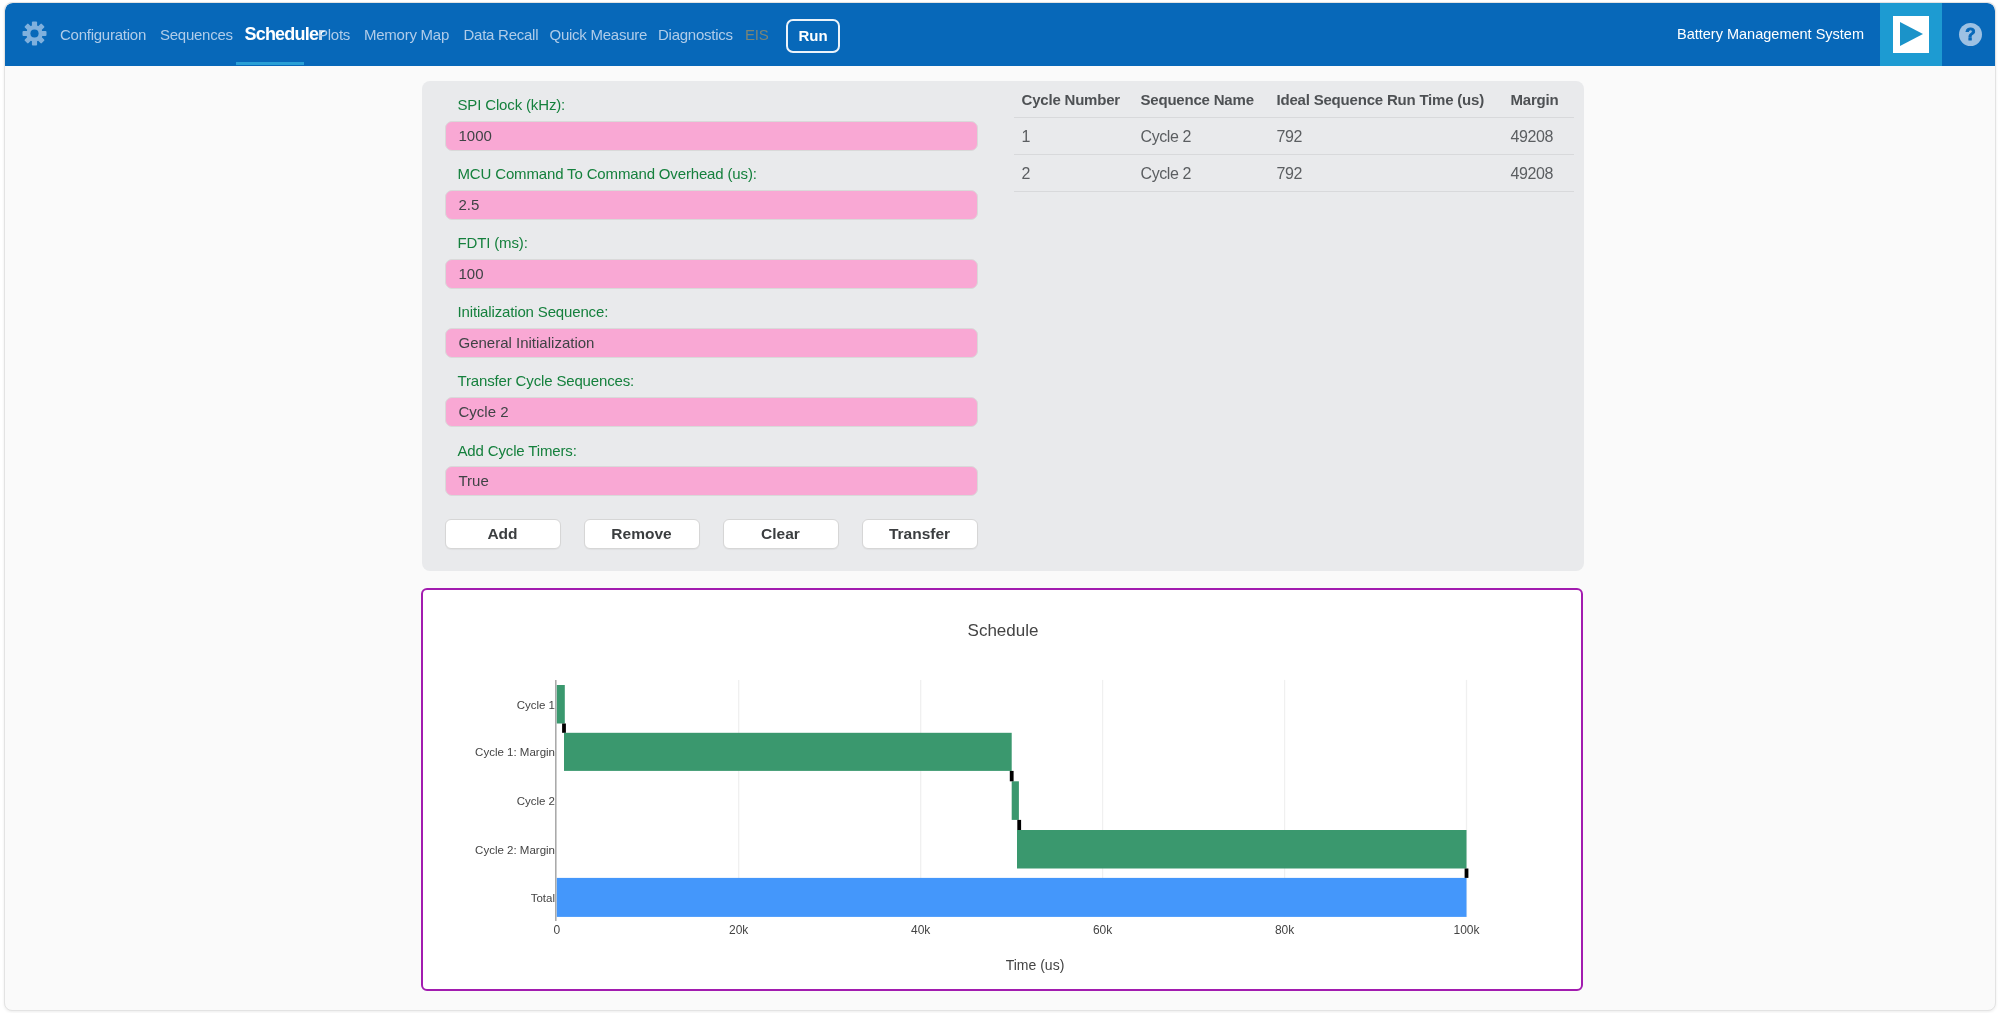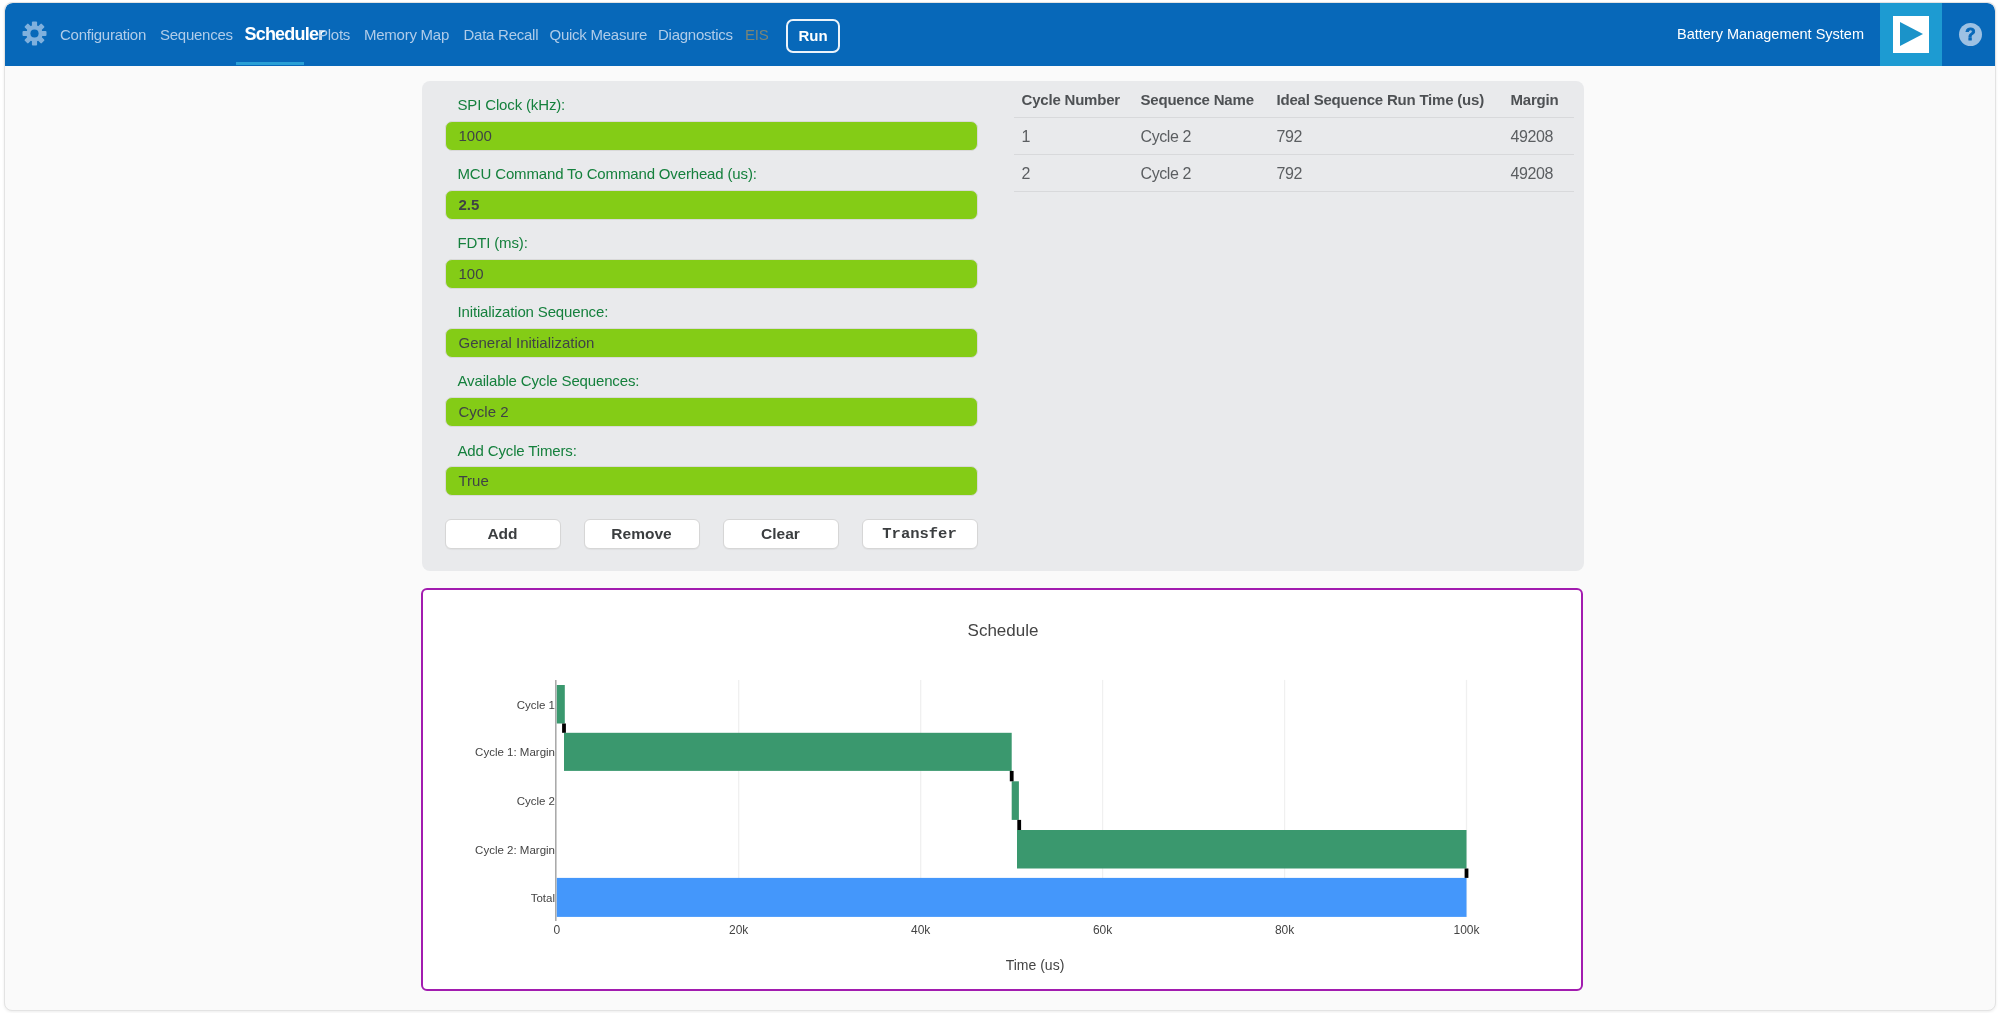--- a/index.html
+++ b/index.html
@@ -17,21 +17,21 @@
   #runbtn { position:absolute; left:781px; top:15.5px; width:54px; height:34px; border:2px solid rgba(255,255,255,0.92);
             border-radius:7px; color:#fff; font-weight:bold; font-size:15px; text-align:center; line-height:30px; }
   #bmstitle { position:absolute; top:0; height:63px; line-height:63px; right:131px; color:#fff; font-size:14.5px; }
   #playblock { position:absolute; left:1875px; top:0; width:62px; height:63px; background:#1d9bd2; }
   #playsq { position:absolute; left:12.5px; top:13px; width:36px; height:37px; background:#fff; }
   #playtri { position:absolute; left:7px; top:5.5px; width:0; height:0;
              border-left:23px solid #1b93c9; border-top:12.2px solid transparent; border-bottom:12.2px solid transparent; }
   
   #panel { position:absolute; left:416.5px; top:78px; width:1162px; height:490px; background:#e9eaec; border-radius:8px; }
   .flabel { position:absolute; left:36px; font-size:15px; letter-spacing:-0.15px; color:#15803d; }
-  .finput { position:absolute; left:23px; width:533px; height:30px; background:#84cc16; border:1px solid #d9d9d9;
+  .finput { position:absolute; left:23px; width:533px; height:30px; background:#f9a8d4; border:1px solid #d9d9d9;
             border-radius:7px; font-size:15px; color:#3f4345; line-height:28px; padding-left:13px; }
   .fbtn { position:absolute; width:116px; height:29.5px; top:438px; background:#fff; border:1px solid #d6d6d6;
           border-radius:6px; font-size:15.5px; font-weight:bold; color:#3b3e40; text-align:center; line-height:28px;
           box-shadow:0 1px 1px rgba(0,0,0,0.04); }
   
   #tbl { position:absolute; left:592px; top:0; width:560px; }
   .trow { position:relative; width:100%; height:37px; border-bottom:1px solid #d8d9db; }
   .trow span { position:absolute; top:0; height:37px; line-height:37px; font-size:16px; color:#5b5e61; letter-spacing:-0.4px;text-align:center; }
   .trow.head span { font-weight:bold; color:#4e5154; font-size:15px; letter-spacing:-0.2px; }
   .c1 { left:8px; } .c2 { left:127px; } .c3 { left:263px; } .c4 { left:497px; }
@@ -73,33 +73,33 @@
     <svg id="helpsvg" width="25" height="25" viewBox="0 0 25 25" style="position:absolute;left:1952.5px;top:19px;">
       <circle cx="12.5" cy="12.5" r="11.5" fill="#9dc1e3"></circle>
       <text x="12.5" y="18.2" font-size="17" font-weight="bold" fill="#0768b9" stroke="#0768b9" stroke-width="0.9" text-anchor="middle" font-family="Liberation Sans, sans-serif">?</text>
     </svg>
   </div>
 
   <div id="panel">
     <div class="flabel" style="top:14.5px;">SPI Clock (kHz):</div>
     <div class="finput" style="top:39.5px;">1000</div>
     <div class="flabel" style="top:83.5px;">MCU Command To Command Overhead (us):</div>
-    <div class="finput" style="top:108.6px;font-weight:bold;">2.5</div>
+    <div class="finput" style="top:108.6px;">2.5</div>
     <div class="flabel" style="top:153px;">FDTI (ms):</div>
     <div class="finput" style="top:177.8px;">100</div>
     <div class="flabel" style="top:222px;">Initialization Sequence:</div>
     <div class="finput" style="top:246.9px;">General Initialization</div>
-    <div class="flabel" style="top:291px;">Available Cycle Sequences:</div>
+    <div class="flabel" style="top:291px;">Transfer Cycle Sequences:</div>
     <div class="finput" style="top:316.1px;">Cycle 2</div>
     <div class="flabel" style="top:360.5px;">Add Cycle Timers:</div>
     <div class="finput" style="top:385.3px;">True</div>
     <div class="fbtn" style="left:23px;">Add</div>
     <div class="fbtn" style="left:162px;">Remove</div>
     <div class="fbtn" style="left:301px;">Clear</div>
-    <div class="fbtn" style="left:440px;font-family:Liberation Mono, monospace;">Transfer</div>
+    <div class="fbtn" style="left:440px;">Transfer</div>
     <div id="tbl">
       <div class="trow head">
         <span class="c1">Cycle Number</span>
           <span class="c2">Sequence Name</span>
           <span class="c3">Ideal Sequence Run Time (us)</span>
           <span class="c4">Margin</span>
       </div>
       <div class="trow">
         <span class="c1">1</span>
           <span class="c2">Cycle 2</span>

